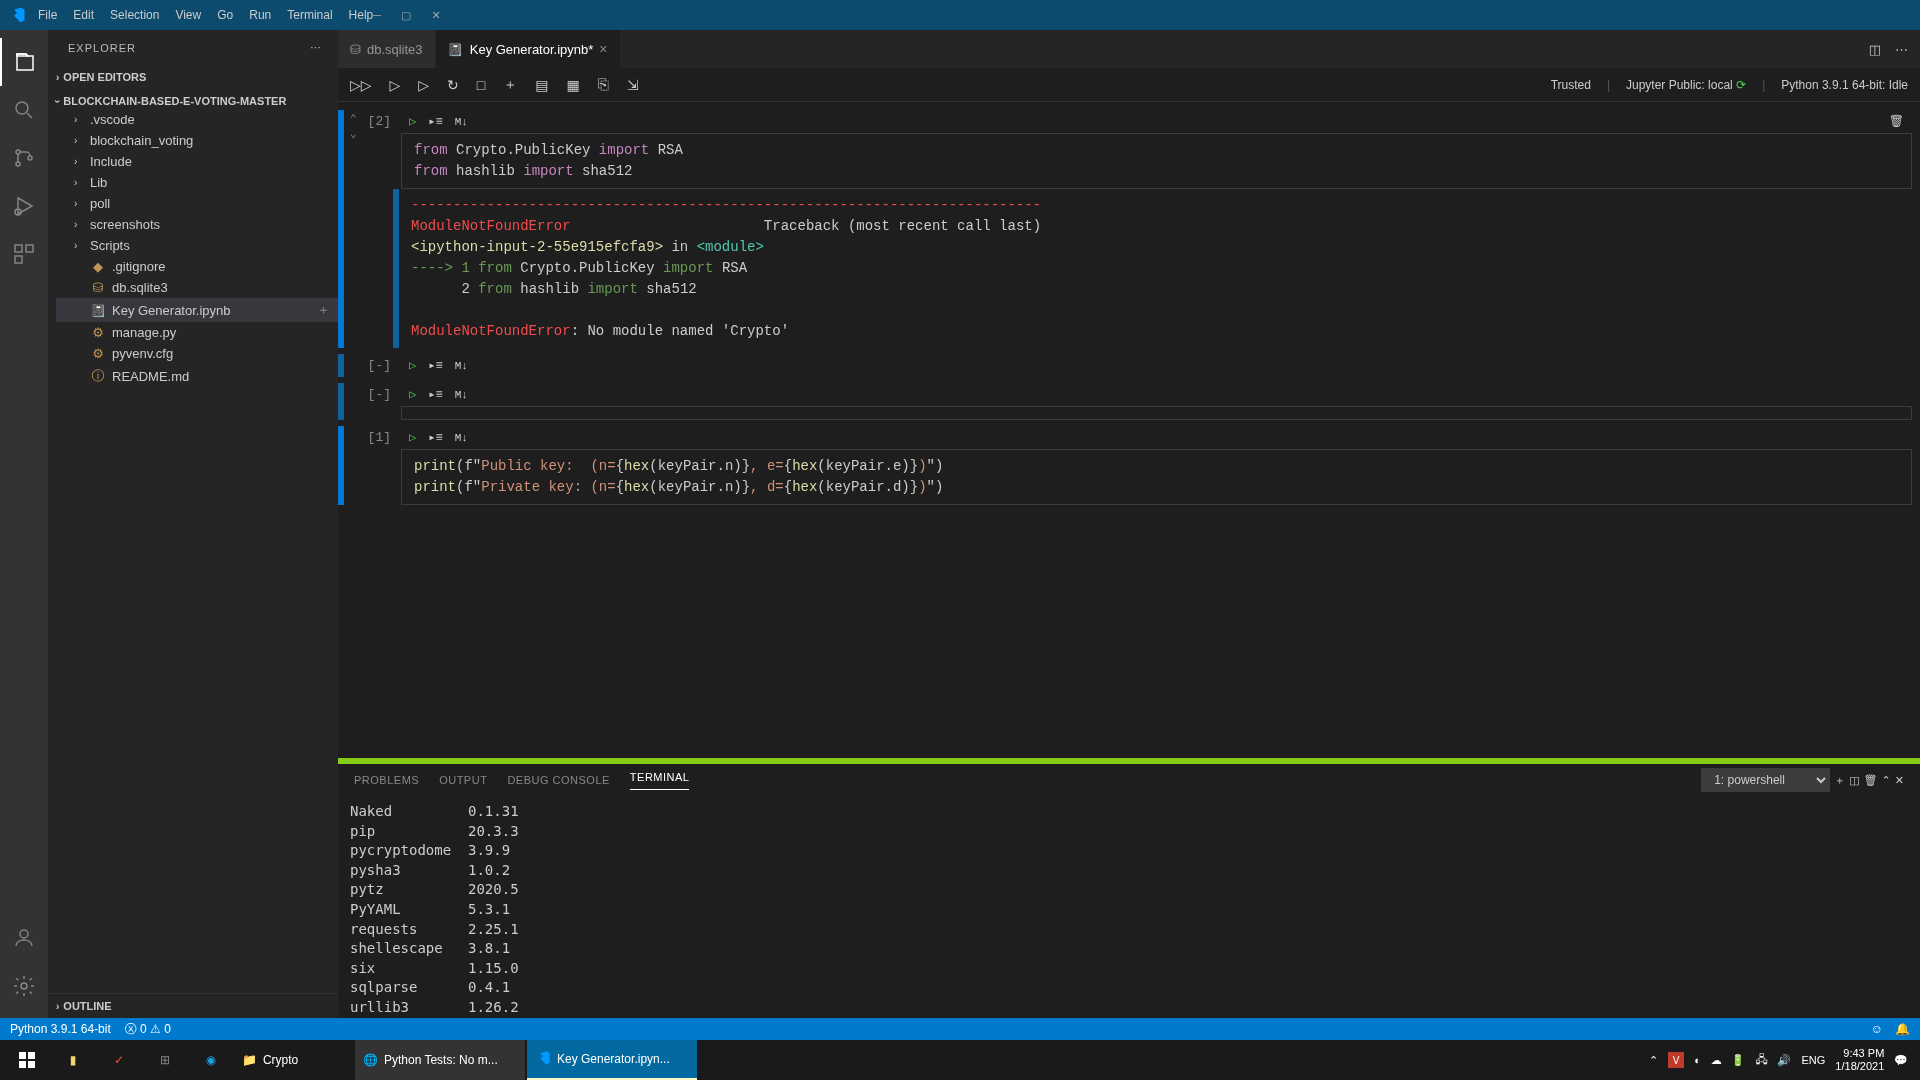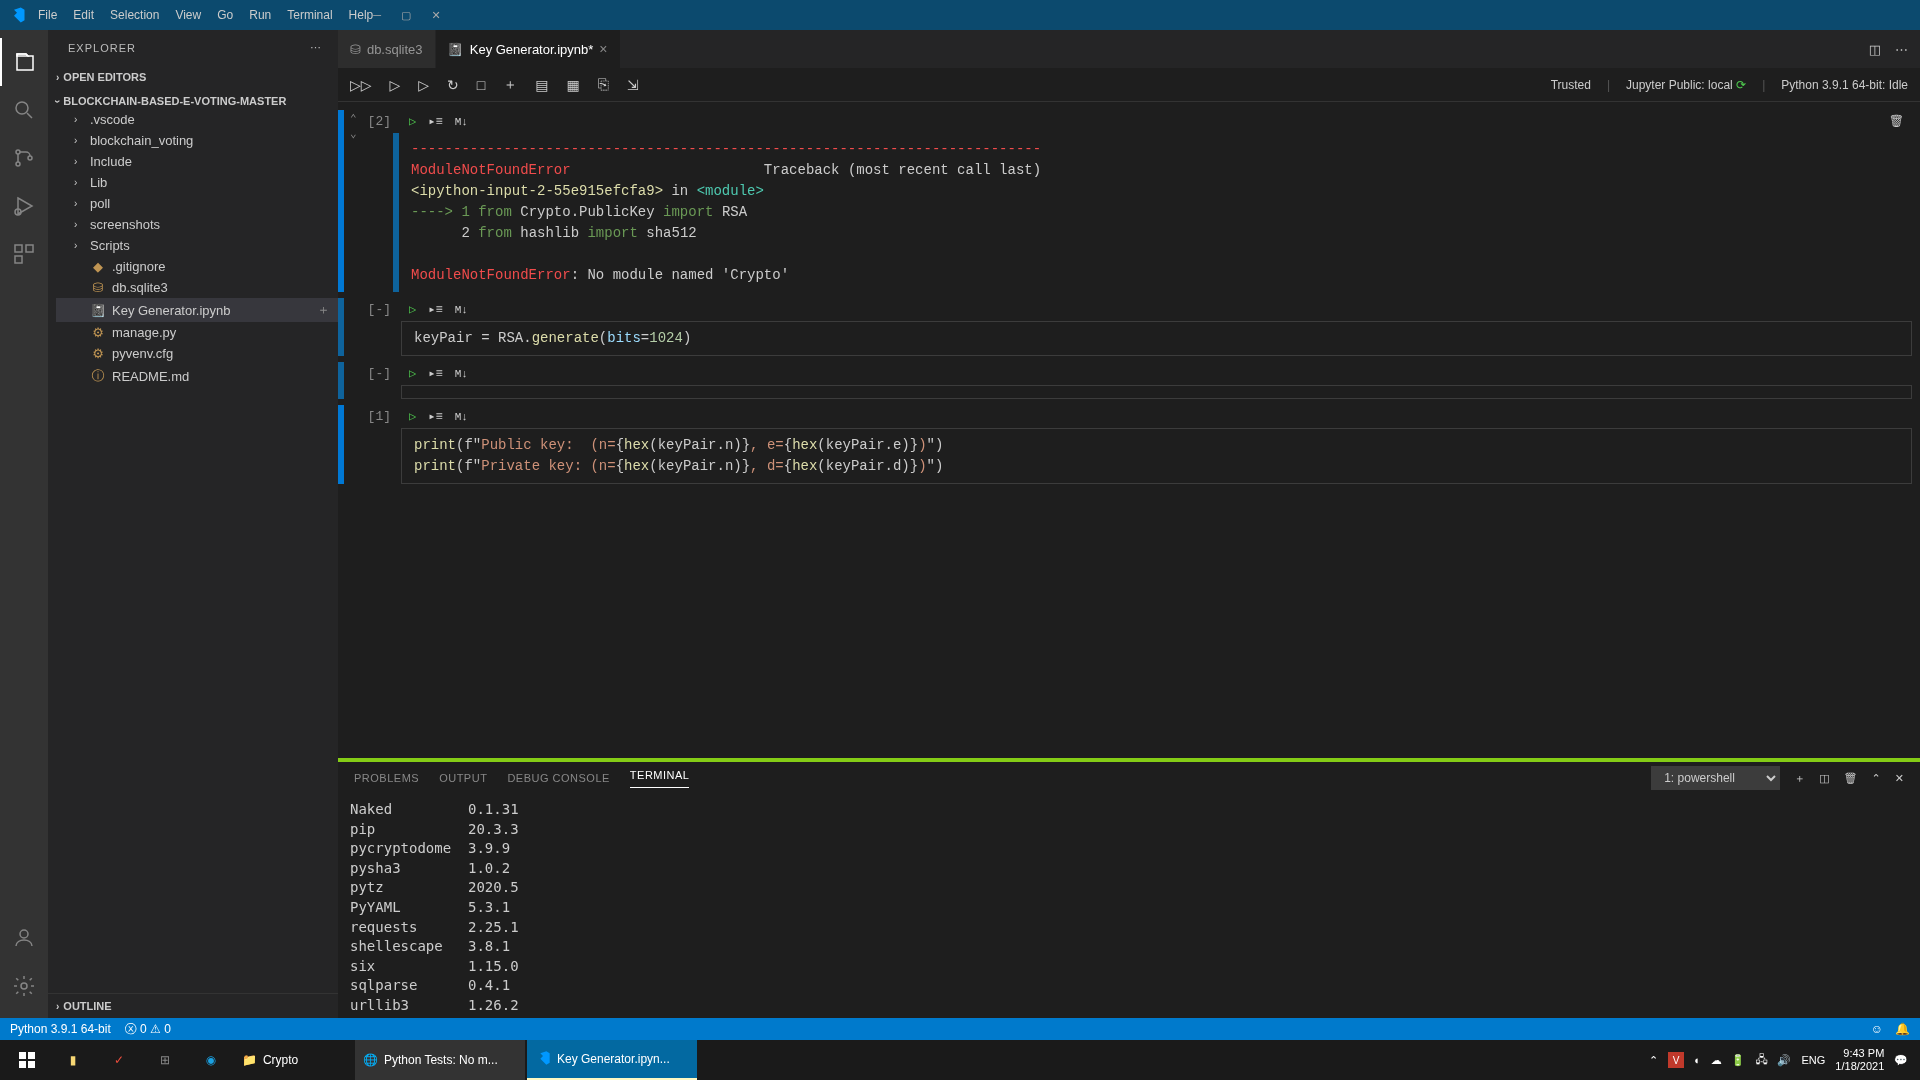--- a/index.html
+++ b/index.html
@@ -191,40 +191,40 @@
 .err-orange { color: #dcdcaa; }
 .err-cyan { color: #4ec9b0; }
 .err-green { color: #6a9955; }
 .num { color: #b5cea8; }
 .str { color: #ce9178; }
 .fn { color: #dcdcaa; }
 .param { color: #9cdcfe; }
 
 .panel {
   height: 260px;
-  border-top: 4px solid #84cc16;
+  border-top: 6px solid #84cc16;
   background: #1e1e1e;
   display: flex;
   flex-direction: column;
 }
 .panel-tabs {
   height: 32px;
   display: flex;
   align-items: center;
   padding: 0 16px;
   gap: 20px;
   font-size: 11px;
 }
 .panel-tabs .ptab { color: #888; cursor: pointer; letter-spacing: 0.5px; }
 .panel-tabs .ptab.active { color: #fff; border-bottom: 1px solid #fff; padding-bottom: 6px; }
 .panel-tabs .panel-actions {
   margin-left: auto;
   display: flex;
   align-items: center;
-  gap: 14px;
+  gap: 4px;
   color: #ccc;
 }
 .panel-tabs select {
   background: #3c3c3c;
   border: 1px solid #3c3c3c;
   color: #ccc;
   padding: 3px 28px 3px 8px;
   font-size: 12px;
 }
 .terminal-body {
@@ -480,40 +480,41 @@
               <span>⌃</span>
               <span>⌄</span>
             </div>[2]</div>
           <div class="cell-body">
             <div class="cell-toolbar">
               <span class="run">▷</span>
               <span>▸≡</span>
               <span style="font-size:11px">M↓</span>
               <span class="del">🗑</span>
             </div>
+            <div class="code"><span class="kw-from">from</span> Crypto.PublicKey <span class="kw-import">import</span> RSA
+<span class="kw-from">from</span> hashlib <span class="kw-import">import</span> sha512</div>
             <div class="output"><span class="err-red">---------------------------------------------------------------------------</span>
 <span class="err-red">ModuleNotFoundError</span>                       Traceback (most recent call last)
 <span class="err-orange">&lt;ipython-input-2-55e915efcfa9&gt;</span> in <span class="err-cyan">&lt;module&gt;</span>
 <span class="err-green">----&gt; 1</span> <span class="err-green">from</span> Crypto.PublicKey <span class="err-green">import</span> RSA
       2 <span class="err-green">from</span> hashlib <span class="err-green">import</span> sha512
 
 <span class="err-red">ModuleNotFoundError</span>: No module named 'Crypto'</div>
           </div>
         </div>
         <div class="cell">
           <div class="exec-marker"></div>
           <div class="gutter">[-]</div>
           <div class="cell-body">
             <div class="cell-toolbar">
               <span class="run">▷</span>
               <span>▸≡</span>
               <span style="font-size:11px">M↓</span>
               <span class="del"></span>
             </div>
-            <div class="code">keyPair = RSA.<span class="fn">generate</span>(<span class="param">bits</span>=<span class="num">1024</span>)</div>
           </div>
         </div>
         <div class="cell">
           <div class="exec-marker"></div>
           <div class="gutter">[-]</div>
           <div class="cell-body">
             <div class="cell-toolbar">
               <span class="run">▷</span>
               <span>▸≡</span>
               <span style="font-size:11px">M↓</span>

